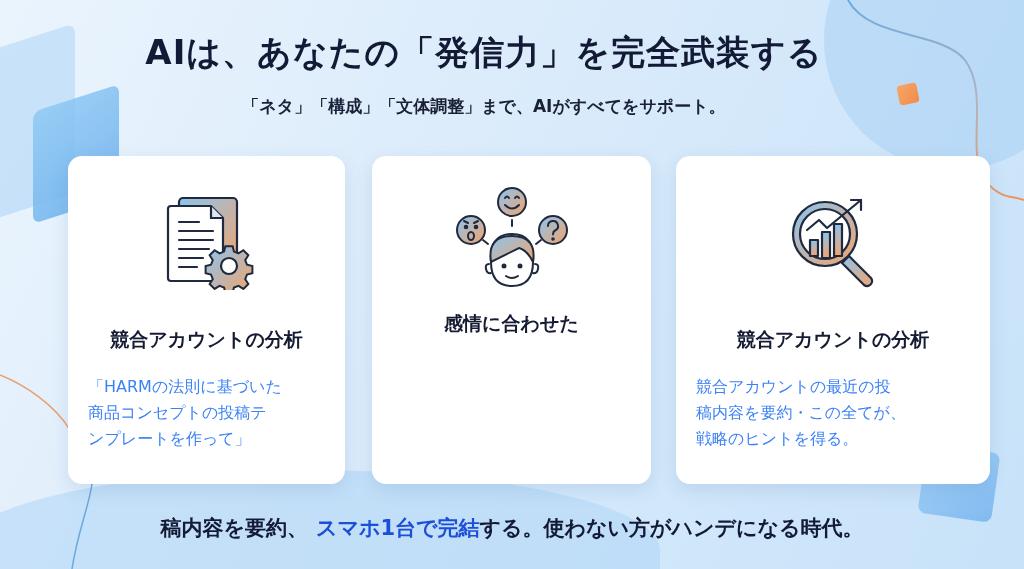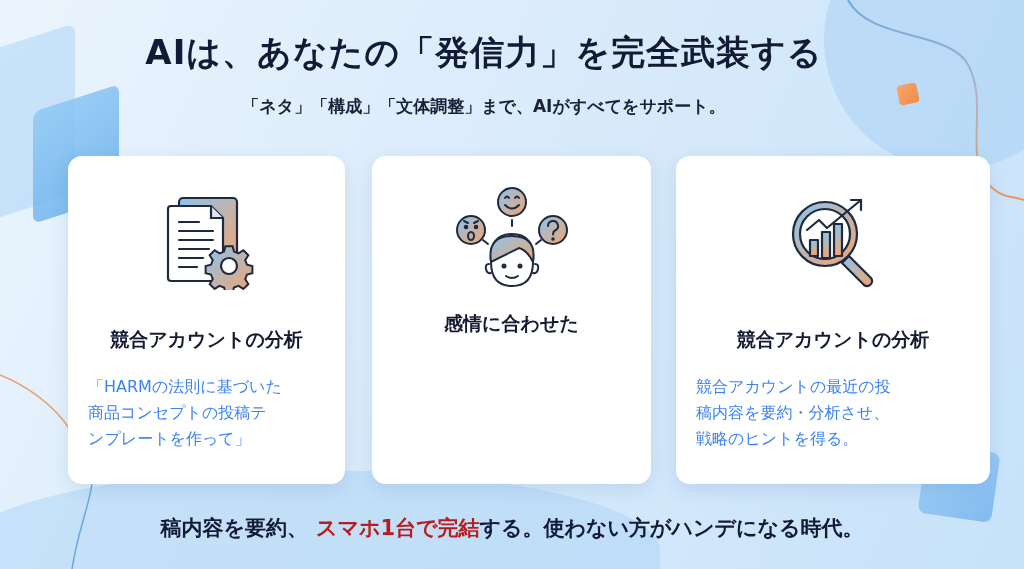--- a/index.html
+++ b/index.html
@@ -72,21 +72,21 @@
       white-space: pre-line;
     }
     .card-1 .card-desc { top: 218px; }
     .card-2 .card-desc { top: 214px; }
     .card-3 .card-desc { top: 218px; }
 
     .footer {
       position: absolute; left: 0; top: 513px; width: 1024px; text-align: center;
       font-size: 21px; font-weight: bold; color: #131a35; line-height: 30px;
     }
-    .footer .accent { color: #b91c1c; margin-left: 8px; }
+    .footer .accent { color: #1d4ed8; margin-left: 8px; }
   </style>
 </head>
 <body>
 
 <div class="bg-deco deco-circle-tr"></div>
 <div class="bg-deco deco-wave-bottom"></div>
 <div class="bg-deco deco-panel-back"></div>
 <div class="bg-deco deco-panel-front"></div>
 <div class="bg-deco deco-square-orange"></div>
 <div class="bg-deco deco-square-br"></div>
@@ -192,19 +192,19 @@
       <circle cx="42" cy="44" r="25" fill="#fff"></circle>
       <rect x="27" y="50" width="8" height="16" fill="url(#g3v)"></rect>
       <rect x="39" y="42" width="8" height="26" fill="url(#g3v)"></rect>
       <rect x="51" y="34" width="8" height="32" fill="url(#g3v)"></rect>
       <path d="M24 40 l12 -10 l8 8 l34 -28" fill="none"></path>
       <path d="M68 10 h10 v10" fill="none"></path>
     </g>
   </svg>
   <div class="card-title">競合アカウントの分析</div>
   <div class="card-desc">競合アカウントの最近の投
-稿内容を要約・分析させ、
+稿内容を要約・この全てが、
 戦略のヒントを得る。</div>
 </div>
 
 <div class="footer">
   <span>稿内容を要約、</span><span class="accent">スマホ1台で完結</span><span>する。使わない方がハンデになる時代。</span>
 </div>
 
 </body></html>

